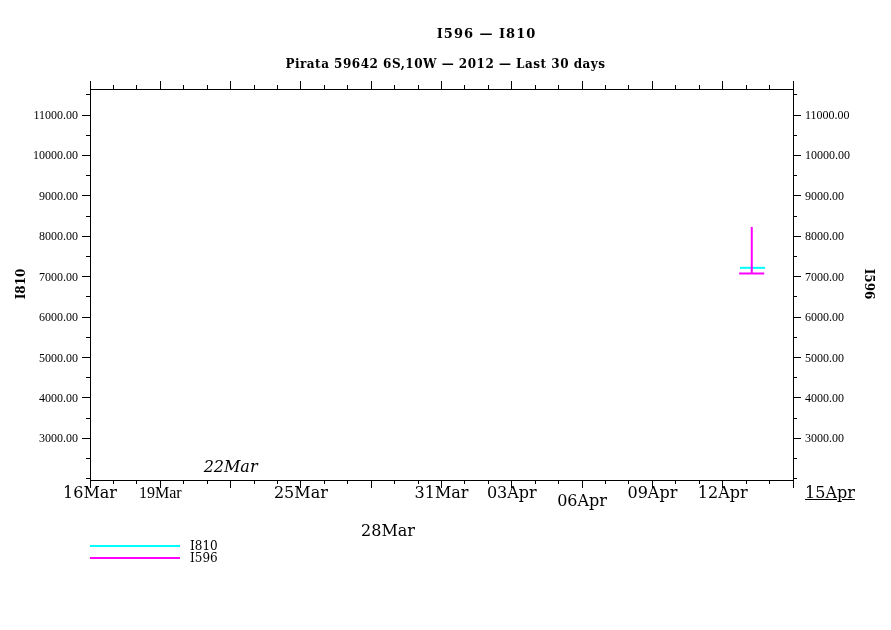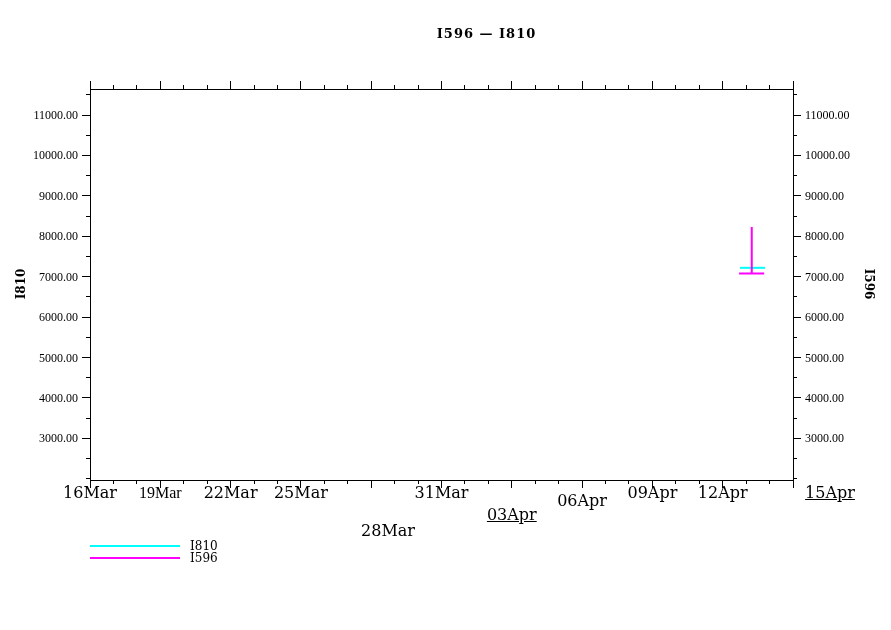--- a/index.html
+++ b/index.html
@@ -107,20 +107,21 @@
     line-height: 13px;
   }
 </style>
 </head>
 <body>
 
 <div id="page">
 
   <div class="chart-title">I596 — I810</div>
 
+  <div class="chart-subtitle">Pirata 59642 6S,10W — 2012 — Last 30 days</div>
 
   <div class="axis-title left">I810</div>
 
   <div class="axis-title right">I596</div>
 
   <div id="plot-box">
     <svg id="plot-svg" width="723" height="411" viewBox="-10 -10 723 411">
         <rect x="0" y="0" width="703" height="391" fill="none" stroke="#000" stroke-width="1" shape-rendering="crispEdges"></rect>
         <line x1="-8" y1="349.3741602067184" x2="0" y2="349.3741602067184" stroke="#000" stroke-width="1" shape-rendering="crispEdges"></line>
         <line x1="703" y1="349.3741602067184" x2="711" y2="349.3741602067184" stroke="#000" stroke-width="1" shape-rendering="crispEdges"></line>
@@ -244,25 +245,25 @@
       <div class="ytick-label left" style="left: 8px; top: 229.307px;">8000.00</div>
       <div class="ytick-label right" style="left: 805px; top: 229.307px;">8000.00</div>
       <div class="ytick-label left" style="left: 8px; top: 188.894px;">9000.00</div>
       <div class="ytick-label right" style="left: 805px; top: 188.894px;">9000.00</div>
       <div class="ytick-label left" style="left: 8px; top: 148.48px;">10000.00</div>
       <div class="ytick-label right" style="left: 805px; top: 148.48px;">10000.00</div>
       <div class="ytick-label left" style="left: 8px; top: 108.067px;">11000.00</div>
       <div class="ytick-label right" style="left: 805px; top: 108.067px;">11000.00</div>
       <div class="xtick-label" style="left: 58px; top: 486px;">16Mar</div>
       <div class="xtick-label" style="left: 128.3px; top: 486px; font-family: Liberation Serif, serif;">19Mar</div>
-      <div class="xtick-label" style="left: 198.6px; top: 486px;">22Mar</div>
+      <div class="xtick-label" style="left: 198.6px; top: 460px; font-style: italic;">22Mar</div>
       <div class="xtick-label" style="left: 268.9px; top: 486px;">25Mar</div>
       <div class="xtick-label" style="left: 356px; top: 486px; margin-top: 38px;">28Mar</div>
       <div class="xtick-label" style="left: 409.5px; top: 486px;">31Mar</div>
-      <div class="xtick-label" style="left: 479.8px; top: 508px; text-decoration: underline;">03Apr</div>
+      <div class="xtick-label" style="left: 479.8px; top: 486px;">03Apr</div>
       <div class="xtick-label" style="left: 550.1px; top: 486px; margin-top: 8px;">06Apr</div>
       <div class="xtick-label" style="left: 620.4px; top: 486px;">09Apr</div>
       <div class="xtick-label" style="left: 690.7px; top: 486px;">12Apr</div>
       <div class="xtick-label" style="left: 798px; top: 486px; text-decoration: underline;">15Apr</div>
     </div>
 
   <div id="legend">
       <div class="legend-row" style="top: 540px;">
         <span class="legend-line" style="background: rgb(0, 255, 255);"></span>
         <span class="legend-label">I810</span>

